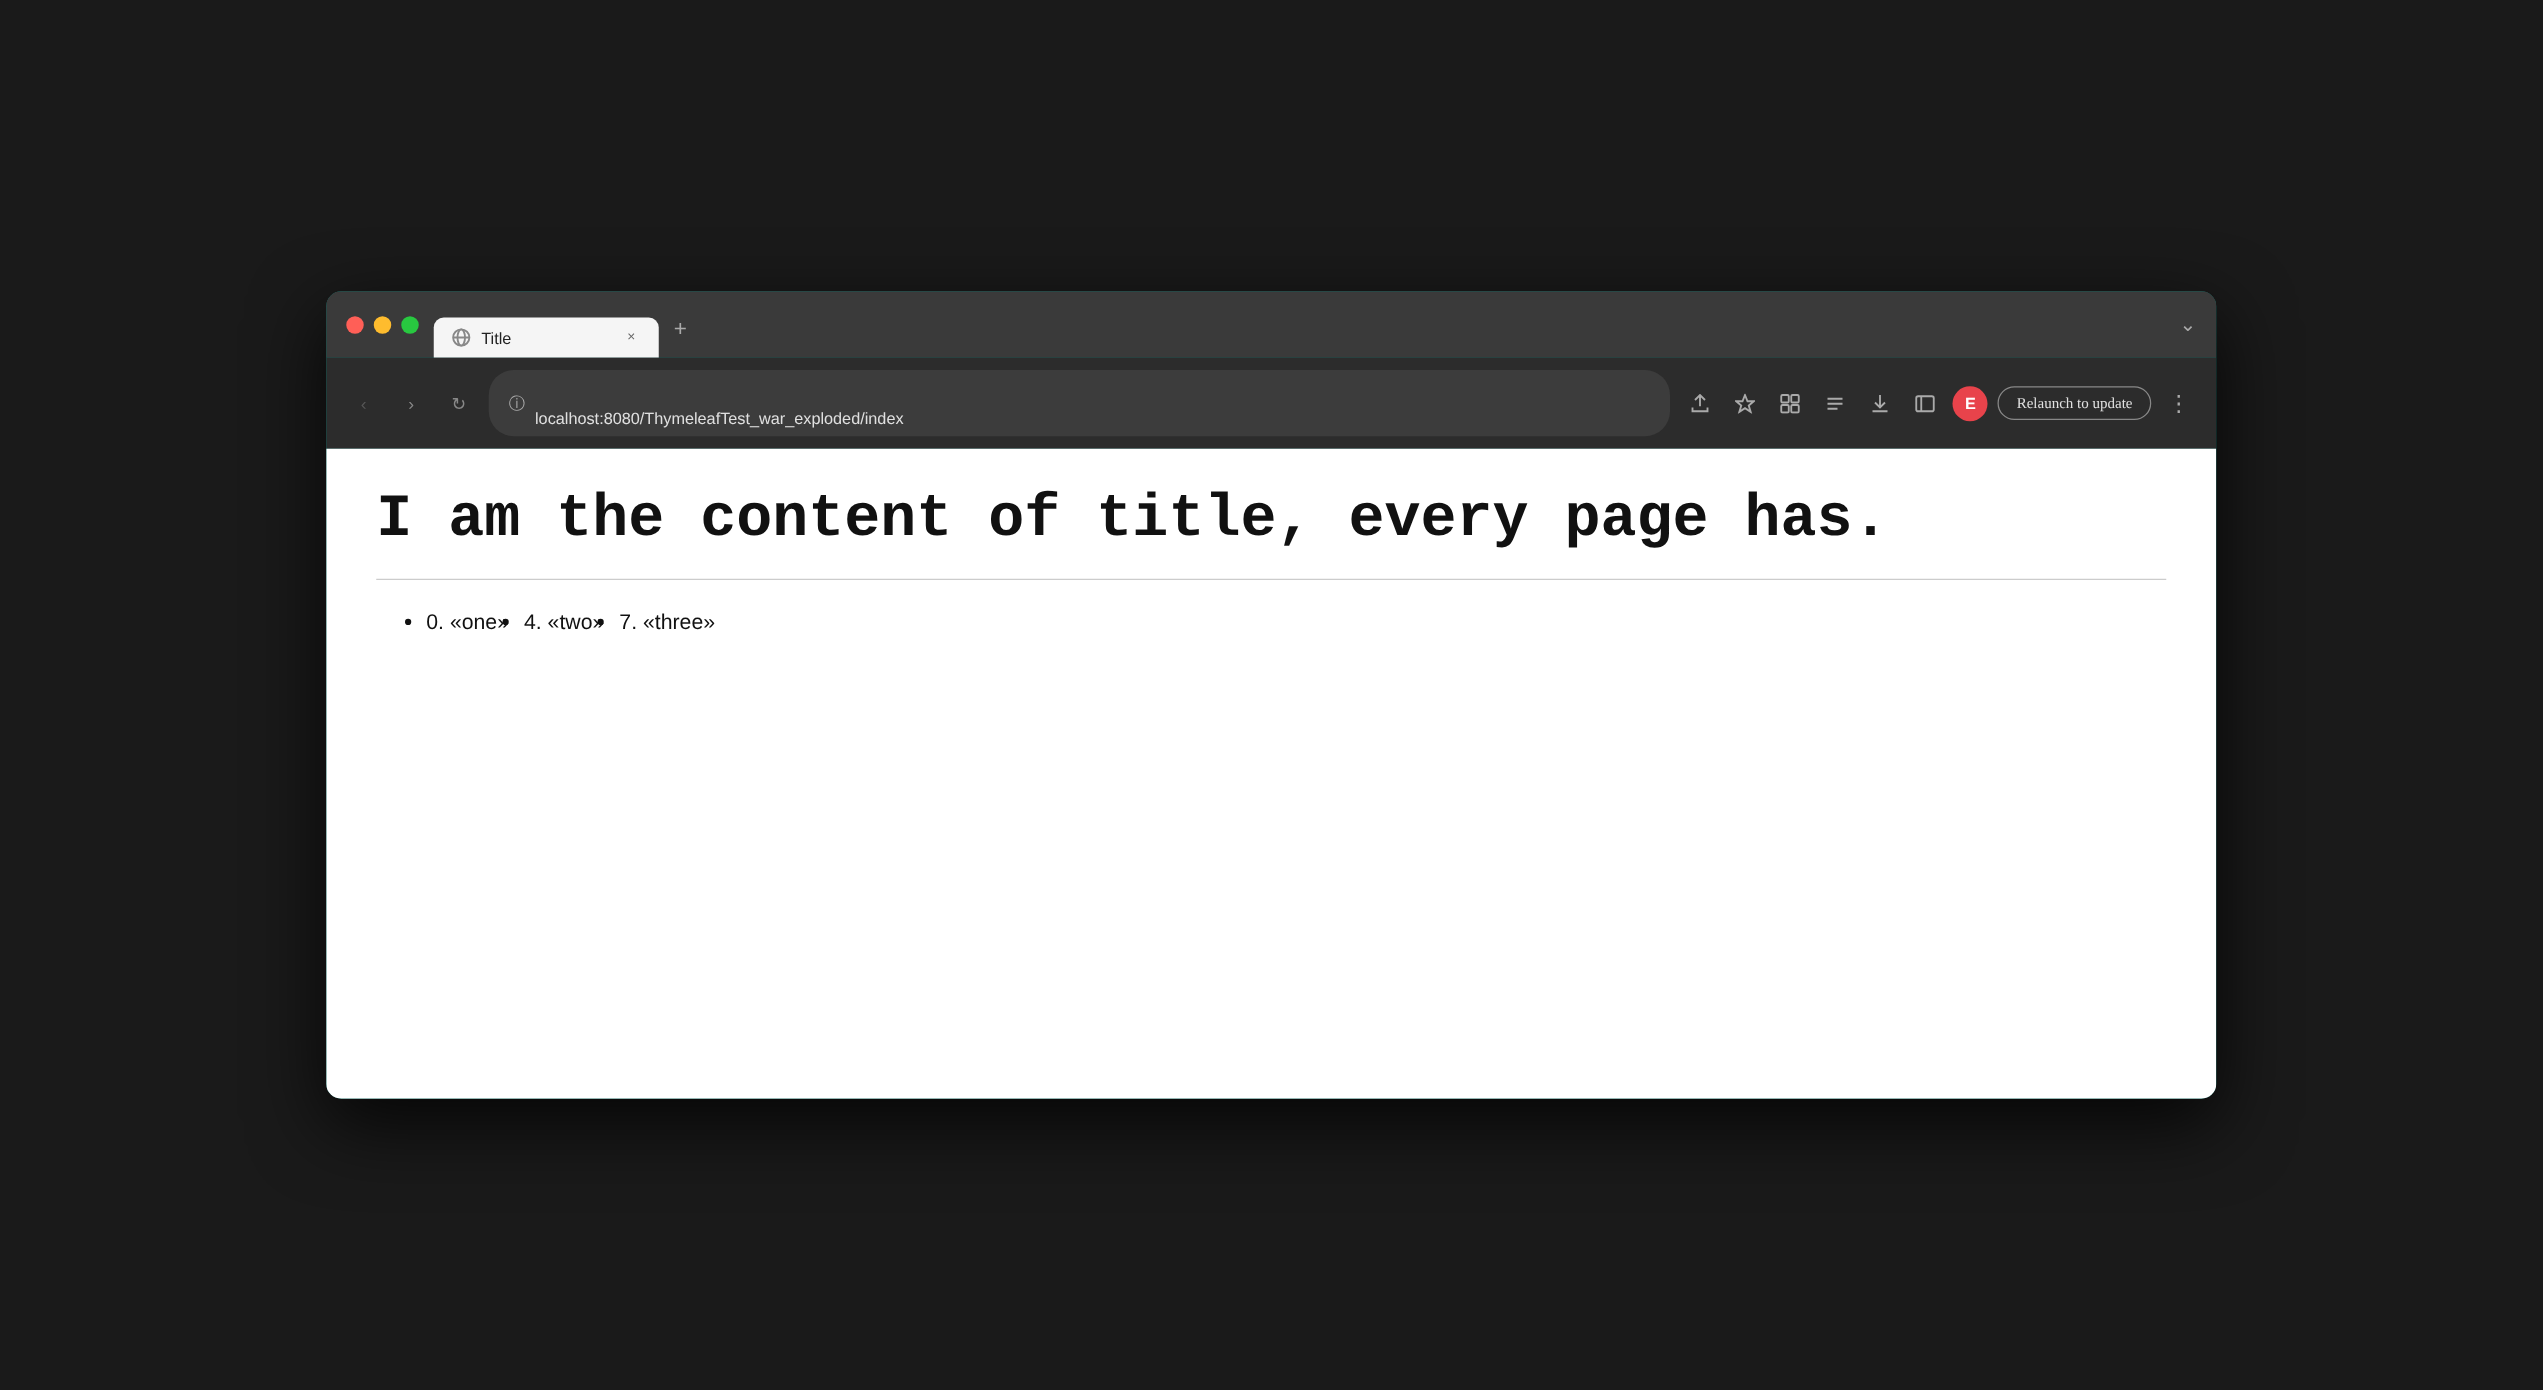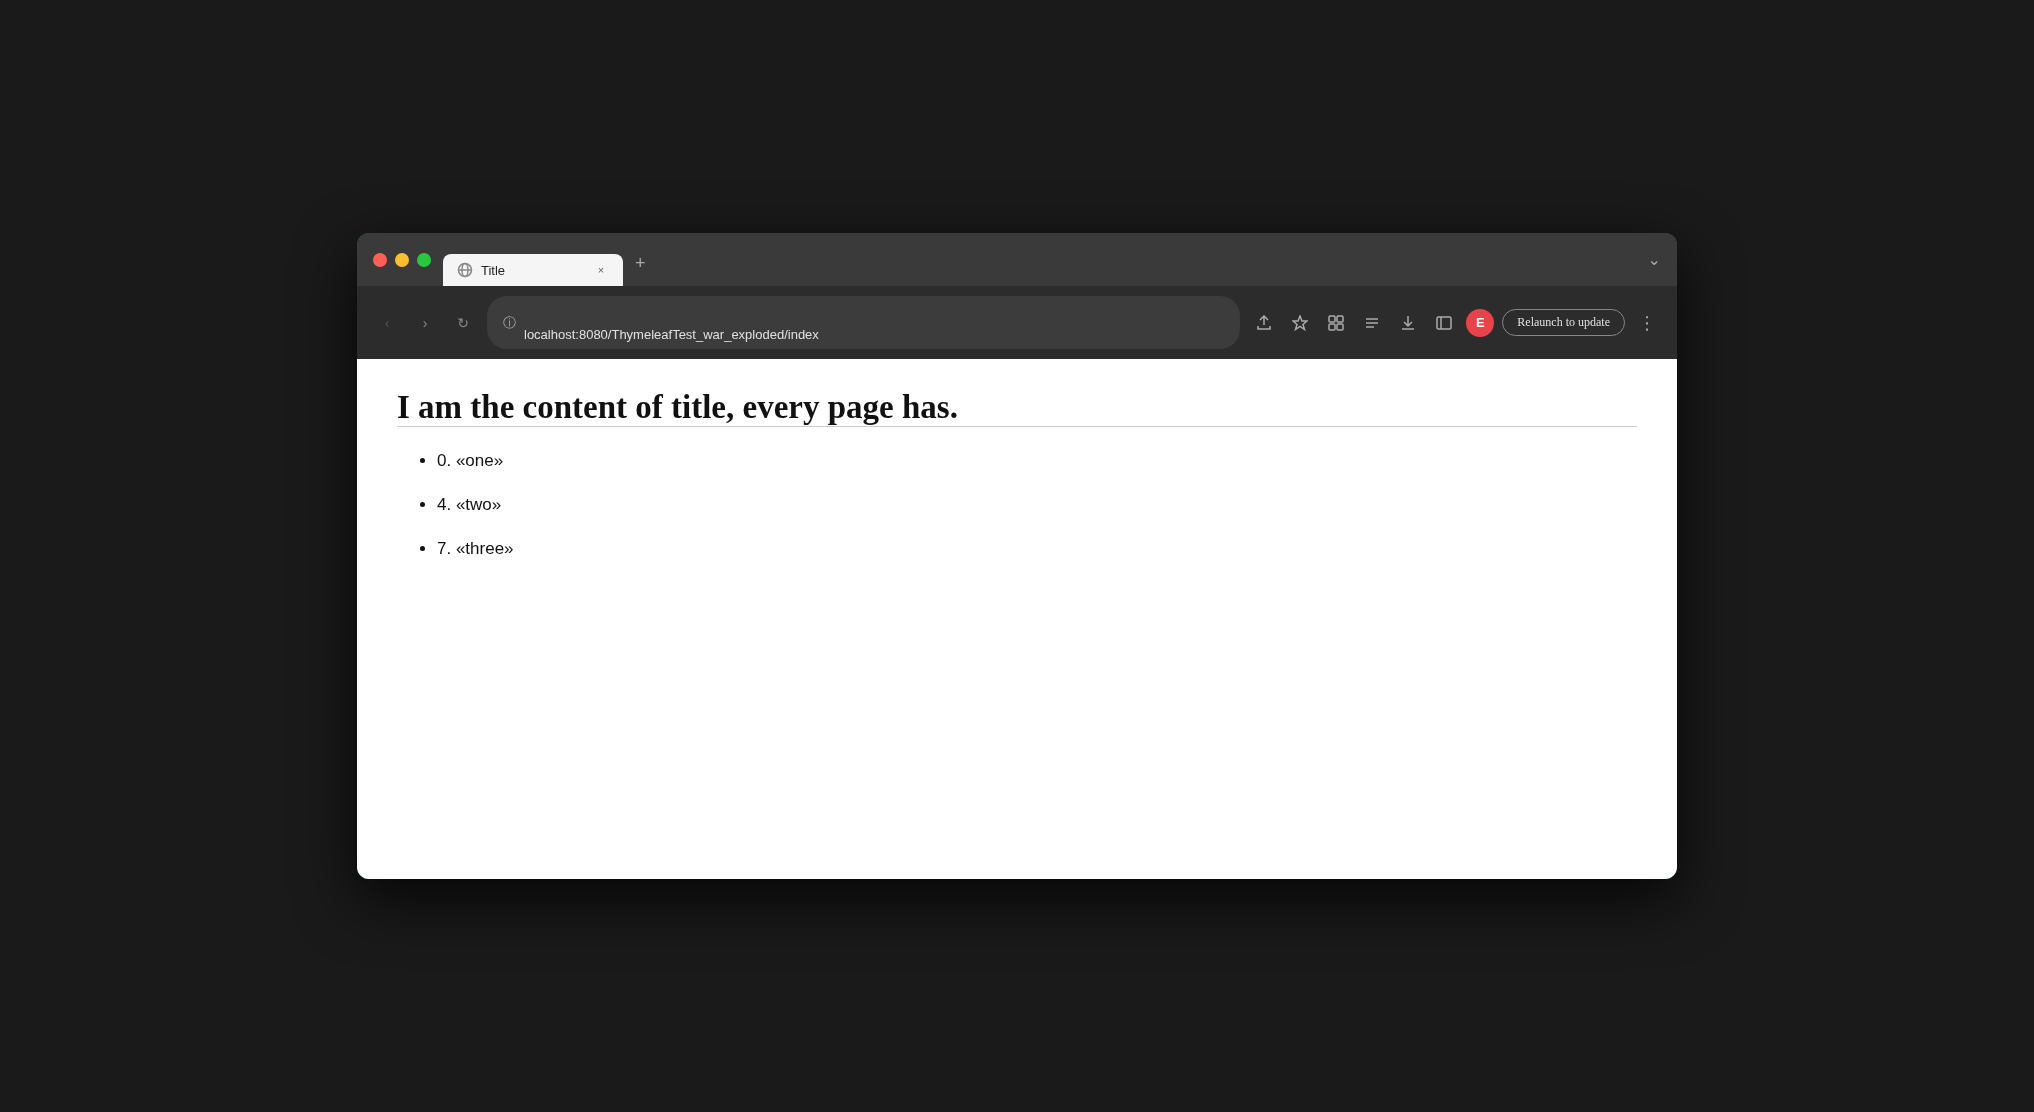--- a/index.html
+++ b/index.html
@@ -7,21 +7,21 @@
     body {
       background: #1a1a1a;
       display: flex;
       justify-content: center;
       align-items: center;
       min-height: 100vh;
       font-family: -apple-system, BlinkMacSystemFont, 'Segoe UI', sans-serif;
     }
 
     .browser-window {
-      width: 1320px;
+      width: 1512px;
       background: #0f766e;
       border-radius: 12px;
       overflow: hidden;
       box-shadow: 0 20px 60px rgba(0,0,0,0.8);
     }
 
     
     .title-bar {
       background: #3a3a3a;
       padding: 12px 16px 0;
@@ -216,38 +216,39 @@
 
     
     .page-content {
       background: #ffffff;
       margin: 0;
       padding: 30px 40px;
       min-height: 520px;
     }
 
     .page-heading {
-      font-size: 33px;
+      font-size: 48px;
       font-weight: 900;
       color: #111;
-      font-family: Liberation Serif, serif;
+      font-family: Liberation Mono, monospace;
+      margin-bottom: 20px;
     }
 
     .page-divider {
       border: none;
       border-top: 1px solid #ccc;
       margin-bottom: 24px;
     }
 
     .page-list {
       list-style: disc;
       padding-left: 40px;
       display: flex;
-      flex-direction: column;
-      gap: 24px;
+      flex-direction: row;
+      gap: 12px;
     }
 
     .page-list li {
       font-size: 17px;
       color: #111;
     }
   </style>
 </head>
 <body>
 

